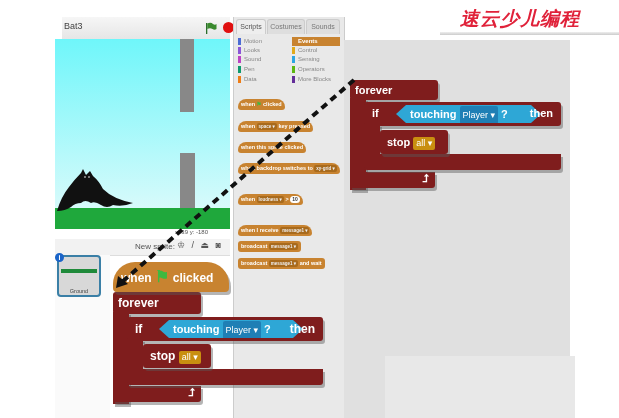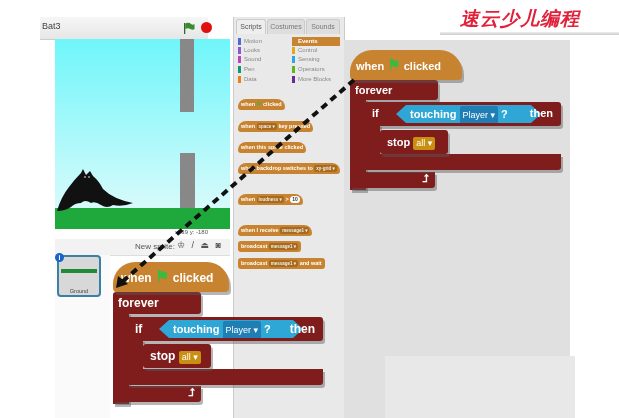--- a/index.html
+++ b/index.html
@@ -1,19 +1,19 @@
 <!DOCTYPE html>
 <html><head>
 <meta charset="utf-8">
 <style>
   html,body{margin:0;padding:0;}
   body{width:619px;height:418px;background:#ffffff;position:relative;overflow:hidden;font-family:"Liberation Sans",sans-serif;}
   .abs{position:absolute;}
   
-  #stage-header{left:40px;top:17px;width:168px;height:22px;background:linear-gradient(#f6f6f6,#e6e6e6);border-bottom:1px solid #ccc;}
+  #stage-header{left:62px;top:17px;width:168px;height:22px;background:linear-gradient(#f6f6f6,#e6e6e6);border-bottom:1px solid #ccc;}
   #stage-title{left:2px;top:4px;font-size:9px;color:#444;}
   #flag-icon{left:143px;top:5px;width:12px;height:12px;}
   #stop-icon{left:161px;top:5px;width:11px;height:11px;border-radius:50%;background:#e01010;}
   #stage{left:55px;top:39px;width:175px;height:190px;background:linear-gradient(#6ff6fa,#e4fbfb);overflow:hidden;}
   .pipe{background:#888;}
   #ground{left:0;top:169px;width:175px;height:21px;background:#1fa83c;}
   #coords{left:175px;top:229px;font-size:6px;color:#555;}
   #sprite-bar{left:55px;top:239px;width:175px;height:16px;background:#f2f2f2;border-bottom:1px solid #ddd;}
   #new-sprite{left:80px;top:3px;font-size:8px;color:#555;}
   #sprite-icons{left:122px;top:1px;font-size:9px;color:#555;letter-spacing:2px;}
@@ -121,21 +121,20 @@
       <span style="position:absolute;right:6px;top:0;font-size:11px;">⮥</span>
     </div>
   <div class="yb shadow" style="left:14px;top:52px;width:197px;height:24px;border-radius:3px;font-size:11px;">
     <span style="position:absolute;left:8px;top:5px;">if</span>
     <div class="bl" style="left:32px;top:3px;width:145px;height:18px;font-size:11px;line-height:18px;padding-left:14px;box-sizing:border-box;"><span>touching</span> <span class="pl" style="font-size:9px;">Player ▾</span> <span>?</span></div>
     <span style="position:absolute;right:8px;top:5px;">then</span>
   </div>
   <div class="yb shadow" style="left:14px;top:74px;width:16px;height:34px;"></div>
   <div class="yb shadow" style="left:14px;top:104px;width:197px;height:16px;border-radius:0 0 3px 3px;"></div>
   <div class="yb shadow" style="left:30px;top:80px;width:68px;height:24px;border-radius:3px;font-size:11px;line-height:24px;padding-left:7px;box-sizing:border-box;"><span>stop</span> <span class="dd" style="font-size:9px;line-height:13px;">all ▾</span></div>
-  <div class="hatb shadow" style="left:0;top:0;width:112px;height:30px;font-size:11px;line-height:30px;padding-left:6px;box-sizing:border-box;"><span>when</span> <span style="color:#3fb83f;font-size:15px;">⚑</span> <span>clicked</span></div>
 </div>
 
 <div class="abs" style="left:113px;top:262px;width:220px;height:145px;">
   <div class="yb shadow" style="left:0;top:30px;width:88px;height:22px;border-radius:3px;font-size:12px;line-height:22px;padding-left:5px;box-sizing:border-box;">forever</div>
   <div class="yb shadow" style="left:0;top:50px;width:16px;height:92px;"></div>
   <div class="yb shadow" style="left:0;top:124px;width:88px;height:16px;border-radius:0 0 3px 3px;">
       <span style="position:absolute;right:6px;top:0;font-size:11px;">⮥</span>
     </div>
   <div class="yb shadow" style="left:14px;top:55px;width:196px;height:24px;border-radius:3px;font-size:12px;">
     <span style="position:absolute;left:8px;top:5px;">if</span>

